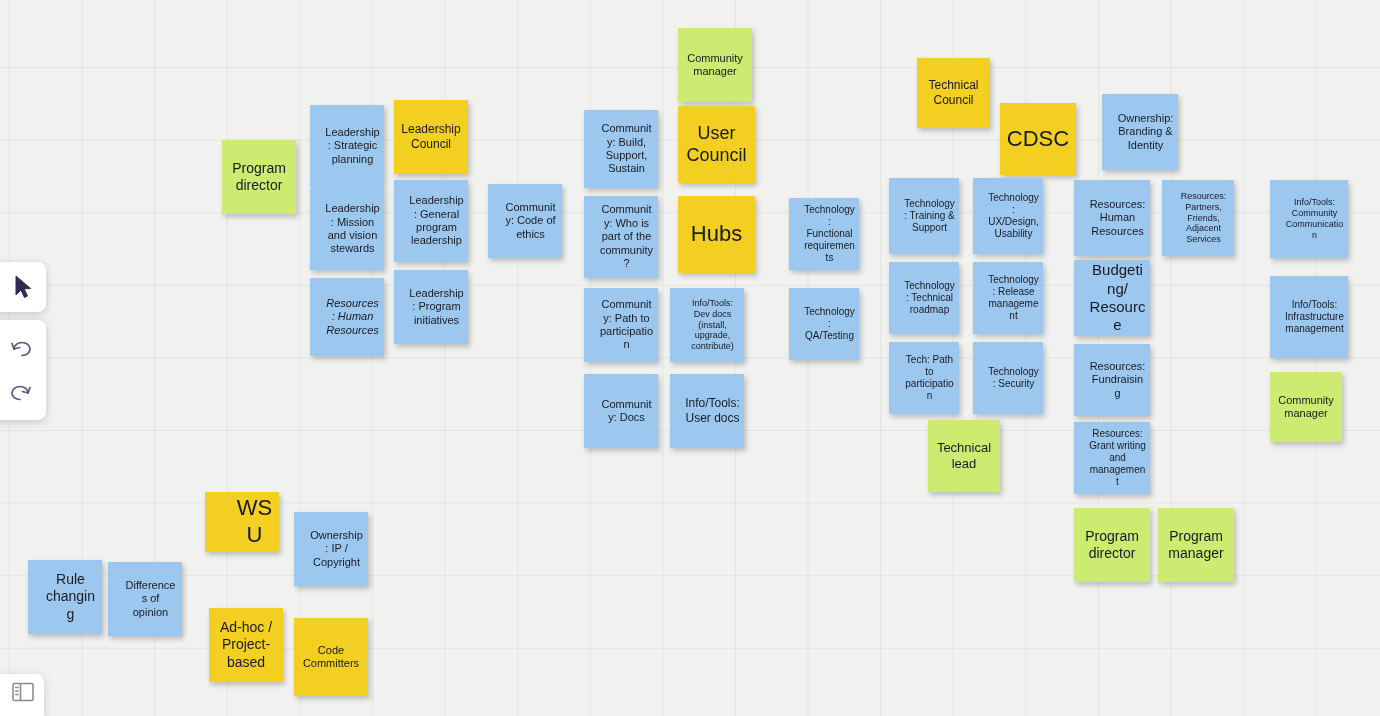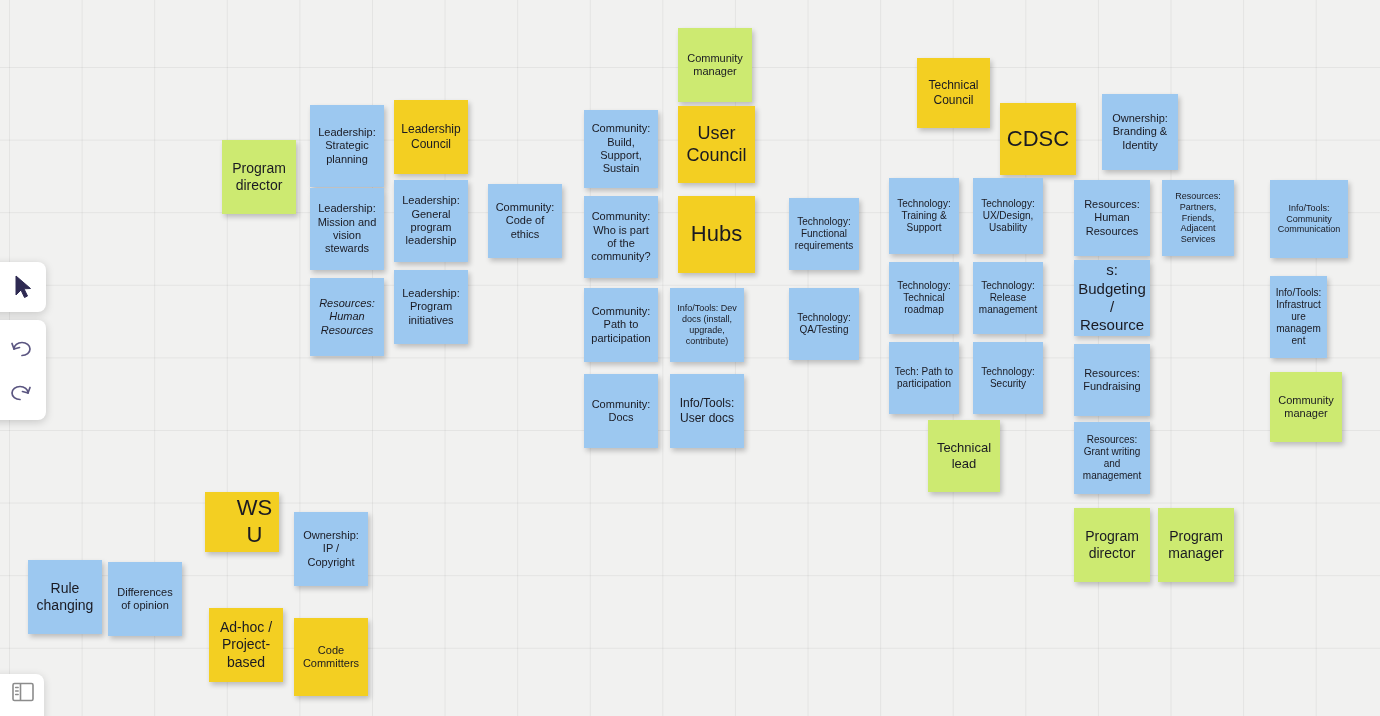--- a/index.html
+++ b/index.html
@@ -29,21 +29,21 @@
     text-align: center;
     color: #1a1a22;
     line-height: 1.22;
     padding: 3px 4px;
     box-shadow: 2px 3px 5px rgba(0,0,0,0.22);
     overflow: hidden;
     word-wrap: break-word;
     -webkit-font-smoothing: antialiased;
   }
   .note span { display: block; width: 100%; }
-  .c-blue   { background: #9cc8f0; }
+  .c-blue   { background: #9cc8f0; padding-left: 15px; }
   .c-yellow { background: #f3cf22; }
   .c-green  { background: #cdea71; }
   .italic { font-style: italic; }
 
   
   .toolbar {
     position: absolute;
     background: #ffffff;
     border-radius: 8px;
     box-shadow: 0 2px 8px rgba(0,0,0,0.18);
@@ -171,21 +171,21 @@
       </div>
       <div class="note c-blue" style="left: 889px; top: 262px; width: 70px; height: 72px; font-size: 10px;">
         <span>Technology: Technical roadmap</span>
       </div>
       <div class="note c-blue" style="left: 973px; top: 262px; width: 70px; height: 72px; font-size: 10px;">
         <span>Technology: Release management</span>
       </div>
       <div class="note c-blue" style="left: 1074px; top: 260px; width: 76px; height: 76px; font-size: 15px;">
         <span>Resources: Budgeting/ Resource allocation</span>
       </div>
-      <div class="note c-blue" style="left: 1270px; top: 276px; width: 57px; height: 82px; font-size: 10px;">
+      <div class="note c-blue" style="left: 1270px; top: 276px; width: 78px; height: 82px; font-size: 10px;">
         <span>Info/Tools: Infrastructure management</span>
       </div>
       <div class="note c-blue" style="left: 889px; top: 342px; width: 70px; height: 72px; font-size: 10px;">
         <span>Tech: Path to participation</span>
       </div>
       <div class="note c-blue" style="left: 973px; top: 342px; width: 70px; height: 72px; font-size: 10px;">
         <span>Technology: Security</span>
       </div>
       <div class="note c-blue" style="left: 1074px; top: 344px; width: 76px; height: 72px; font-size: 11px;">
         <span>Resources: Fundraising</span>

